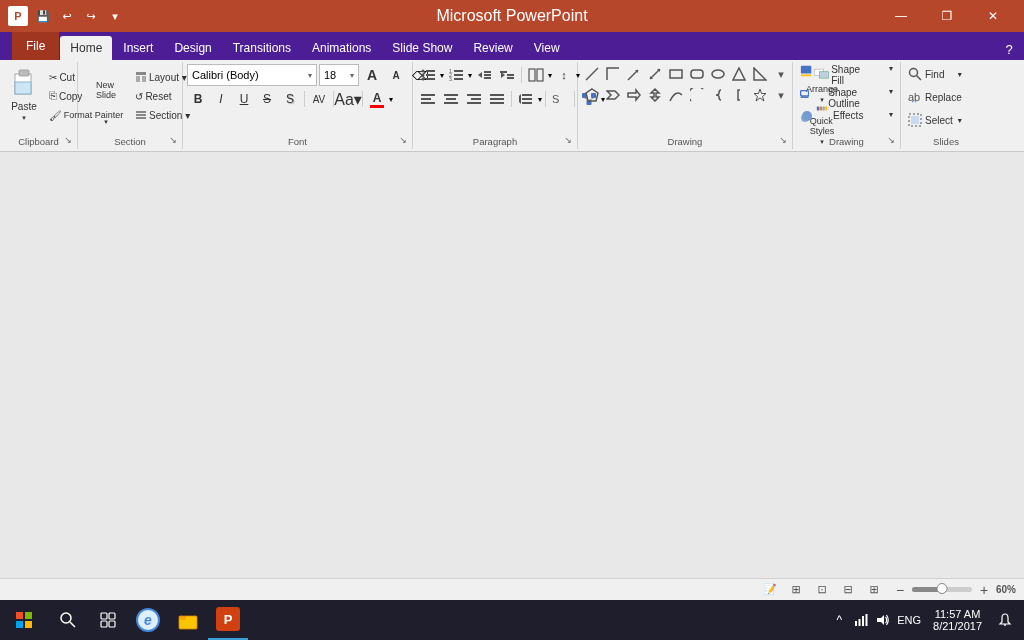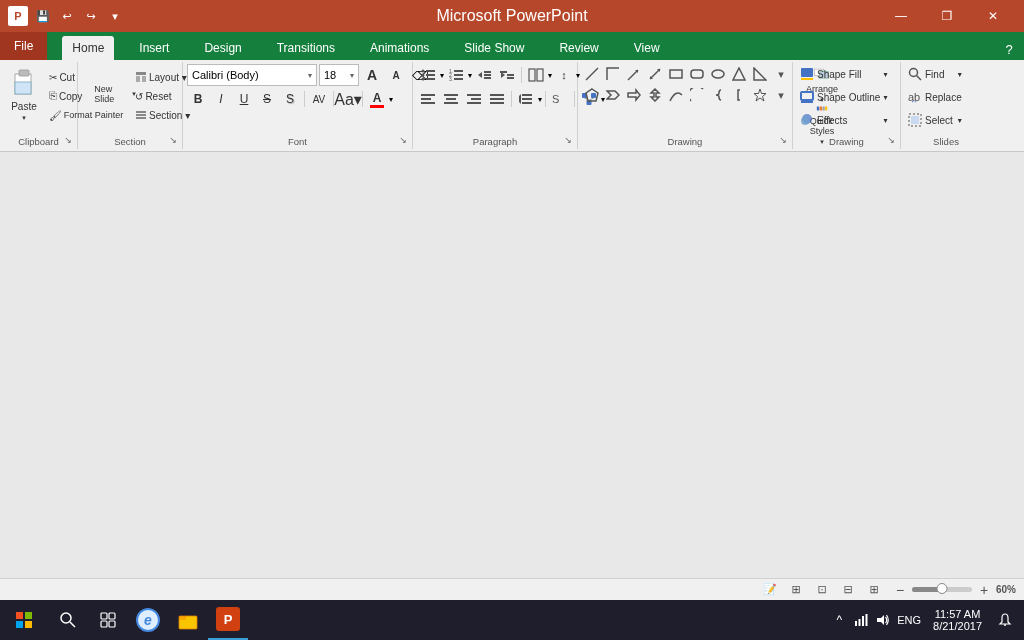--- a/index.html
+++ b/index.html
@@ -40,25 +40,24 @@
     }
     .win-ctrl {
       width: 46px; height: 32px;
       display: flex; align-items: center; justify-content: center;
       color: white; font-size: 12px; cursor: pointer;
     }
 
     
     #ribbon-tabs {
       height: 28px;
-      background: #15803d;
+      background: #4c1d95;
       display: flex;
       align-items: flex-end;
-      padding-left: 0;
-      gap: 14px;
+      padding-left: 12px;
     }
     .ribbon-tab {
       height: 24px;
       padding: 0 10px;
       display: flex; align-items: center;
       font-size: 12px; color: white;
       cursor: pointer; border-radius: 3px 3px 0 0;
       margin-right: 1px;
     }
     .ribbon-tab.active { background: #f0f0f0; color: #333; }
@@ -119,21 +118,21 @@
     .small-ribbon-btn {
       height: 18px; padding: 0 3px;
       display: flex; align-items: center; gap: 2px;
       cursor: pointer; border-radius: 2px; font-size: 10px; color: #333; white-space: nowrap;
     }
 
     
     #slides-group { width: 110px; }
     .new-slide-btn {
       width: 48px; height: 60px;
-      display: flex; flex-direction: row; align-items: center; justify-content: center;
+      display: flex; flex-direction: column; align-items: center; justify-content: center;
       cursor: pointer; border-radius: 3px; gap: 18px; font-size: 9px; color: #333;
     }
 
     
     #font-group { width: 230px; }
     .font-row { display: flex; align-items: center; gap: 2px; width: 100%; }
     .font-selector {
       width: 130px; height: 22px; border: 1px solid #bbb; background: white;
       font-size: 11px; padding: 0 4px; display: flex; align-items: center;
       cursor: pointer; justify-content: space-between;
@@ -174,21 +173,21 @@
     .drawing-right { display: flex; flex-direction: column; gap: 2px; }
     .drawing-large-btn {
       width: 50px; height: 40px;
       display: flex; flex-direction: column; align-items: center; justify-content: center;
       cursor: pointer; border-radius: 3px; font-size: 9px; color: #333; gap: 2px;
     }
 
     
     #shapestyles-group { width: 105px; }
     .shape-style-btn {
-      display: flex; align-items: center; gap: 3px; width: 100%; height: 20px;
+      display: flex; gap: 19px; width: 100%; height: 20px;
       padding: 0 3px; cursor: pointer; border-radius: 2px; font-size: 10px; color: #333;
     }
 
     
     #editing-group { width: 90px; }
     .edit-btn {
       display: flex; align-items: center; gap: 3px; width: 100%; height: 20px;
       padding: 0 3px; cursor: pointer; border-radius: 2px; font-size: 10px; color: #333;
     }
 

